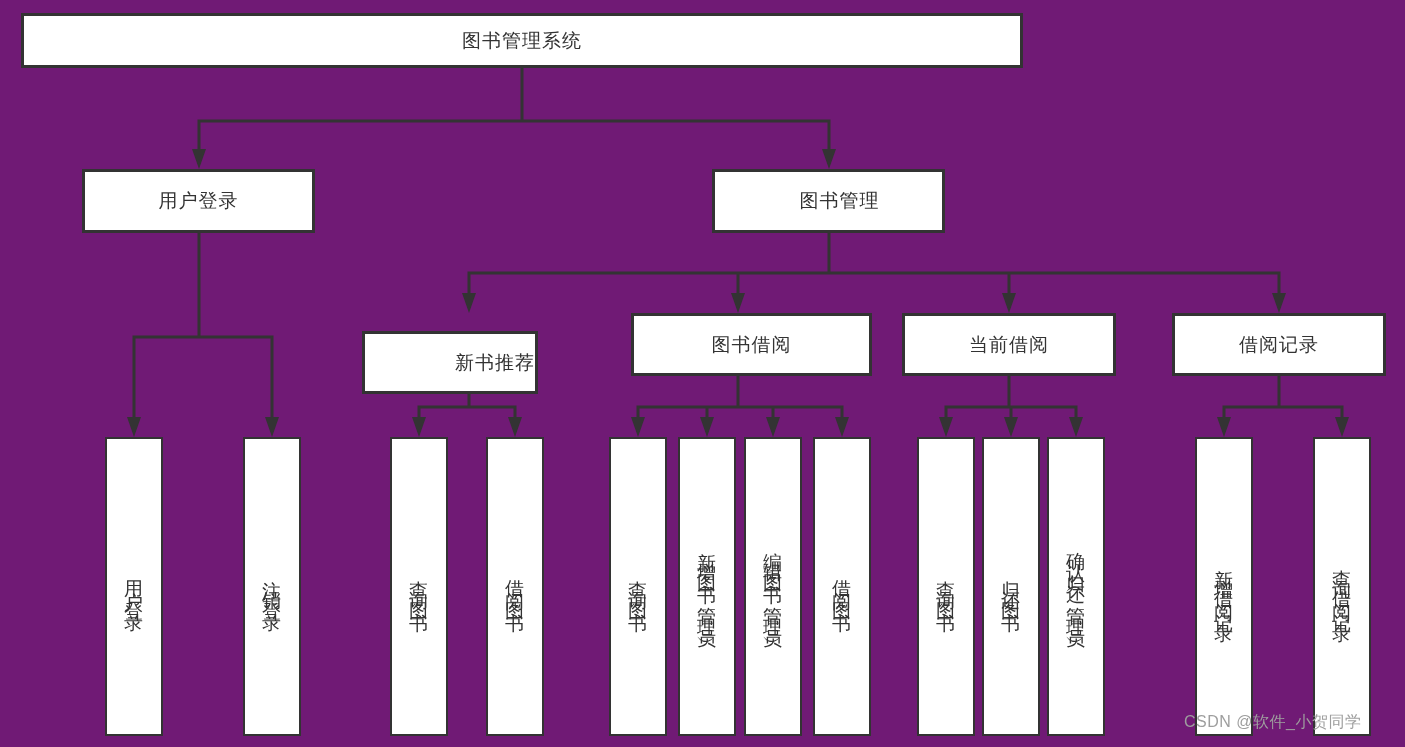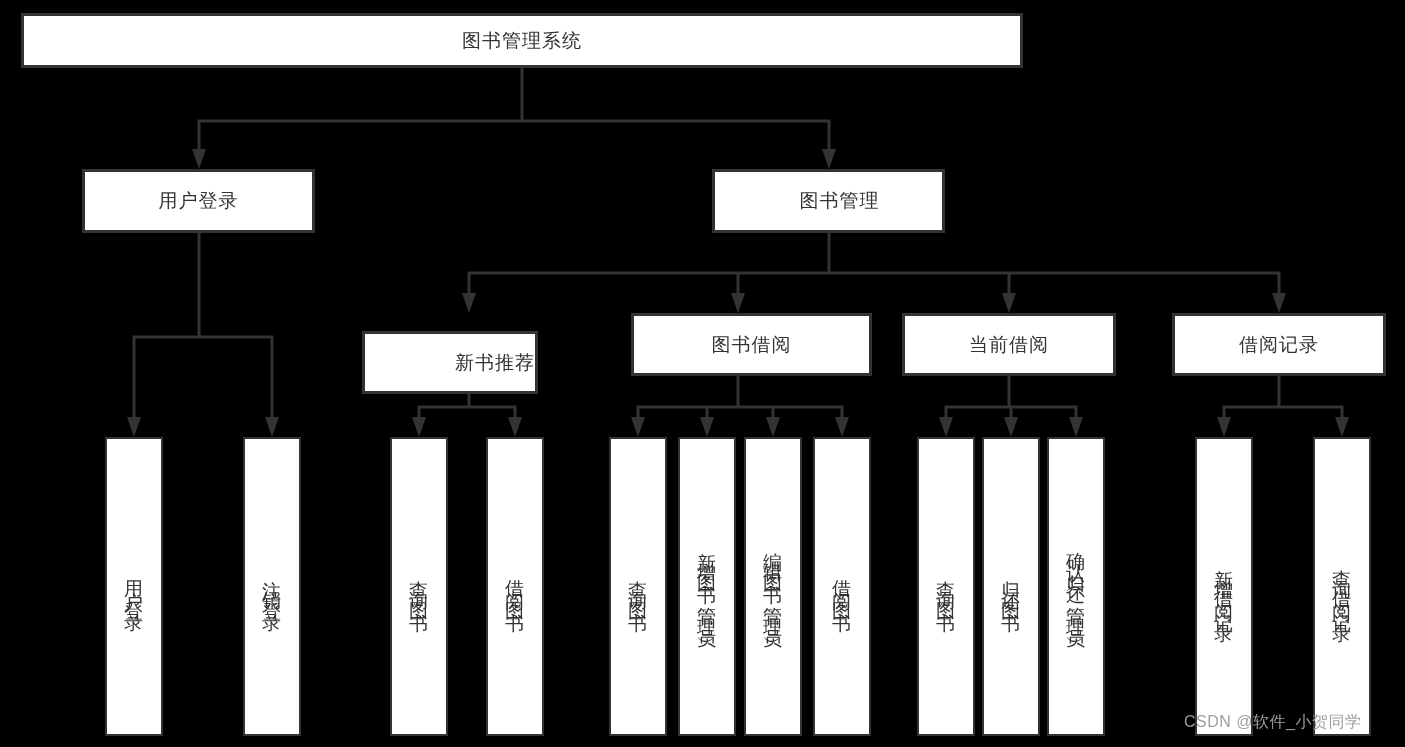--- a/index.html
+++ b/index.html
@@ -5,21 +5,21 @@
   html, body {
     margin: 0;
     padding: 0;
     background: #ffffff;
     font-family: "Liberation Sans", sans-serif;
   }
   .stage {
     position: relative;
     width: 1405px;
     height: 747px;
-    background: #000000;
+    background: #701a75;
     overflow: hidden;
   }
   .connectors {
     position: absolute;
     left: 0;
     top: 0;
     width: 1405px;
     height: 747px;
   }
   .node {

